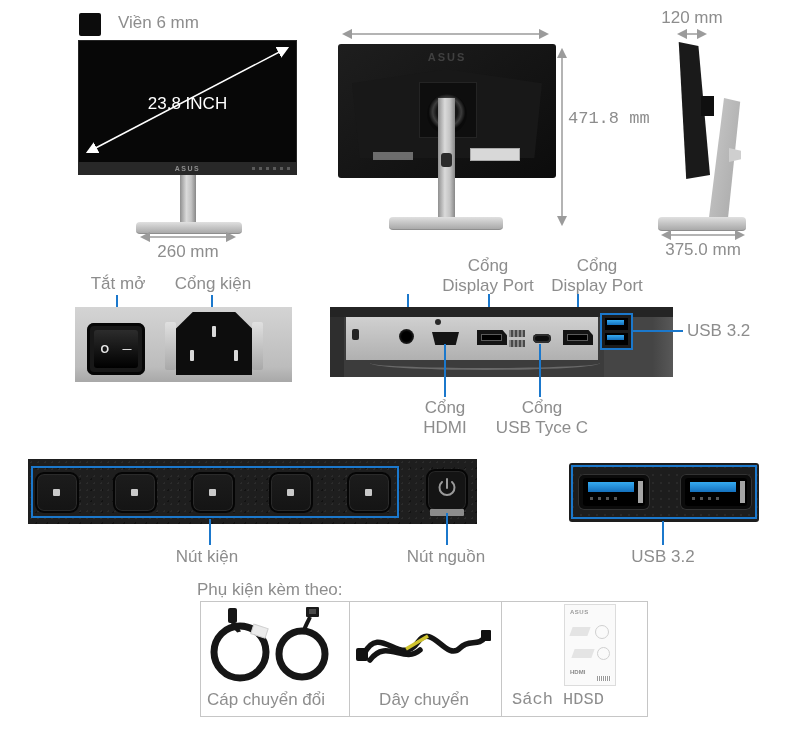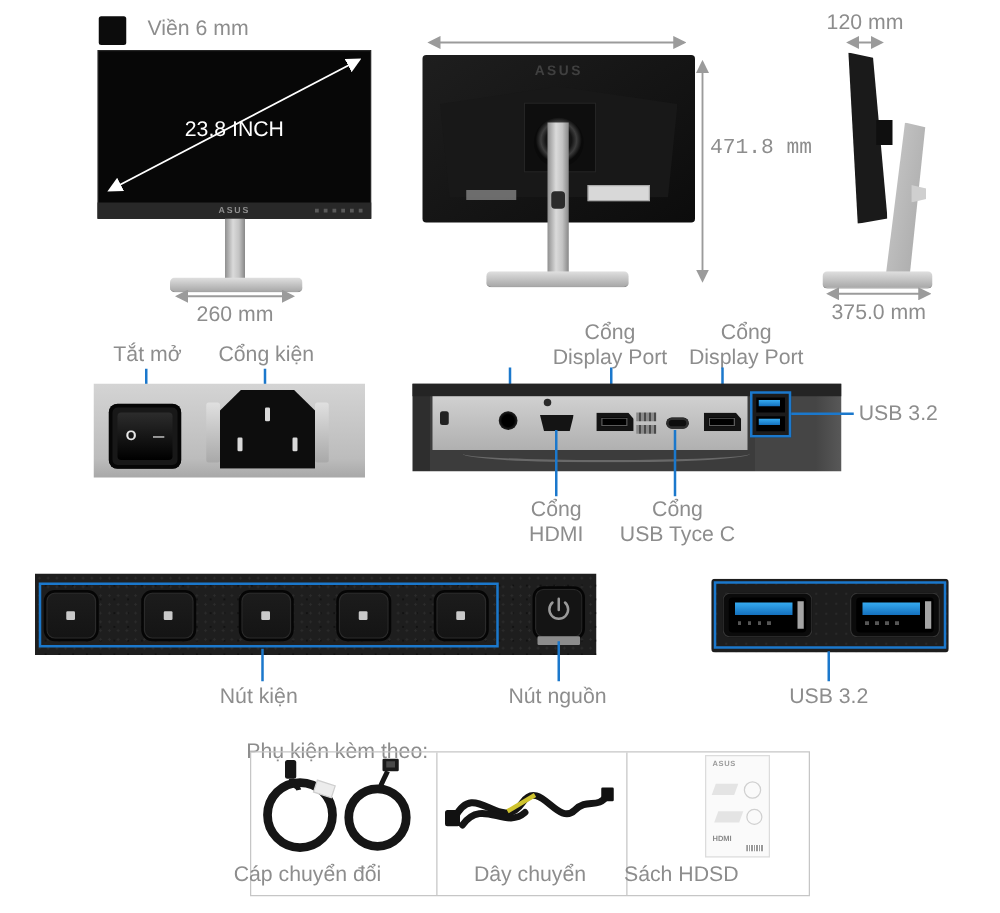--- a/index.html
+++ b/index.html
@@ -223,21 +223,21 @@
   <div class="abs" style="left:680px;top:474px;width:72px;height:36px;background:#0b0b0b;border-radius:6px;box-shadow:inset 0 0 0 1px #333;">
     <div class="abs" style="left:5px;top:4px;width:62px;height:28px;background:#000;border-radius:3px;">
       <div class="usb-tongue" style="left:5px;top:4px;width:46px;height:10px;"></div>
       <div class="abs" style="left:7px;top:19px;width:30px;height:3px;background:repeating-linear-gradient(90deg,#555 0 3px,#000 3px 8px);"></div>
       <div class="abs" style="left:55px;top:3px;width:5px;height:22px;background:#a5a5a5;"></div>
     </div>
   </div>
   <div class="blue-line" style="left:662px;top:521px;height:24px;"></div>
   <div class="lbl" style="left:613px;top:547px;width:100px;">USB 3.2</div>
 
-  <div class="lbl" style="left:197px;top:580px;text-align:left;margin-top:11px;">Phụ kiện kèm theo:</div>
+  <div class="lbl" style="left:197px;top:580px;text-align:left;">Phụ kiện kèm theo:</div>
   <div class="abs" style="left:200px;top:601px;width:448px;height:116px;border:1px solid #c6c6c6;box-sizing:border-box;">
     <div class="acc-divider" style="left:148px;"></div>
     <div class="acc-divider" style="left:300px;"></div>
   </div>
 
   <svg class="abs" style="left:206px;top:606px;" width="134" height="80" viewBox="0 0 134 80">
     <circle cx="34" cy="46" r="26" stroke="#161616" stroke-width="7" fill="none"></circle>
     <circle cx="96" cy="48" r="23" stroke="#161616" stroke-width="7" fill="none"></circle>
     <rect x="22" y="2" width="9" height="15" rx="2" fill="#161616"></rect>
     <path d="M27,17 C28,24 32,22 33,26" stroke="#161616" stroke-width="4" fill="none"></path>
@@ -258,17 +258,17 @@
   <div class="abs" style="left:564px;top:604px;width:52px;height:82px;background:#fafafa;border:1px solid #dcdcdc;box-sizing:border-box;">
     <div class="abs" style="left:5px;top:4px;font-size:6px;font-weight:bold;color:#9a9a9a;letter-spacing:.5px;">ASUS</div>
     <div class="abs" style="left:6px;top:22px;width:18px;height:9px;background:#e4e4e4;transform:skewX(-20deg);"></div>
     <div class="abs" style="left:30px;top:20px;width:12px;height:12px;border:1px solid #d0d0d0;border-radius:50%;"></div>
     <div class="abs" style="left:8px;top:44px;width:20px;height:9px;background:#e4e4e4;transform:skewX(-20deg);"></div>
     <div class="abs" style="left:32px;top:42px;width:11px;height:11px;border:1px solid #d0d0d0;border-radius:50%;"></div>
     <div class="abs" style="left:5px;bottom:10px;font-size:6px;font-weight:bold;color:#8a8a8a;">HDMI</div>
     <div class="abs" style="right:4px;bottom:4px;width:14px;height:5px;background:repeating-linear-gradient(90deg,#999 0 1px,#fff 1px 2px);"></div>
   </div>
 
-  <div class="lbl" style="left:184px;top:690px;width:124px;">Cáp chuyển đổi</div>
+  <div class="lbl" style="left:204px;top:690px;width:124px;">Cáp chuyển đổi</div>
   <div class="lbl" style="left:348px;top:690px;width:152px;">Dây chuyển</div>
-  <div class="lbl" style="left:471px;top:690px;width:148px;">Sách HDSD</div>
+  <div class="lbl" style="left:484px;top:690px;width:148px;font-family:Liberation Mono, monospace;">Sách HDSD</div>
 
 </div>
 
 </body></html>

